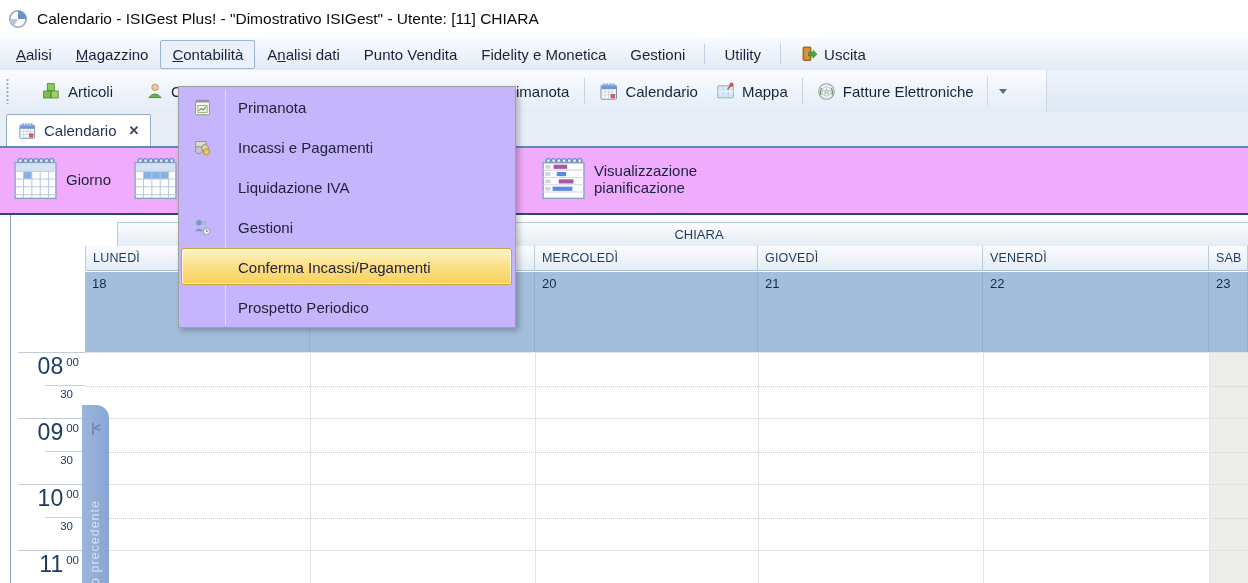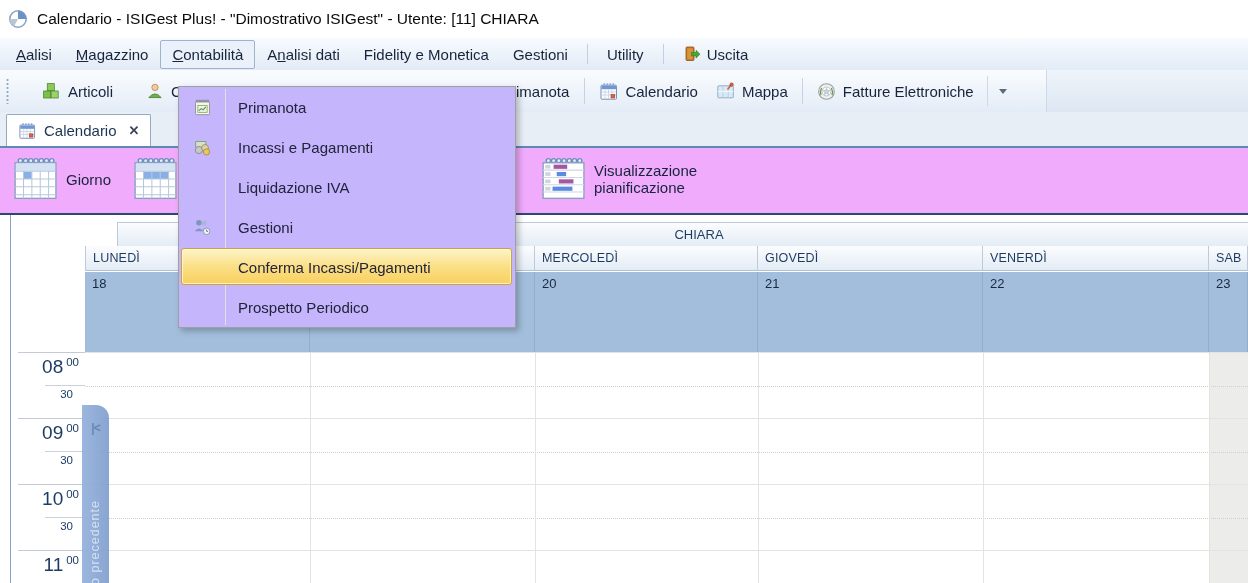--- a/index.html
+++ b/index.html
@@ -62,21 +62,21 @@
   .weekend{left:1209px;top:137px;width:39px;height:231px;background:#ecedeb;}
   .grid-row{left:85px;width:1163px;height:66px;border-top:1px solid #e3e3e1;}
   .grid-half{position:absolute;left:0;right:0;top:33px;border-top:1px dotted #cfcfcc;}
   .vline{top:137px;height:231px;width:1px;background:#e3e3e1;}
 
   
   .ruler{left:11px;top:137px;width:74px;height:231px;}
   .ruler-hour{position:absolute;left:0;width:74px;height:66px;}
   .rh-line{position:absolute;left:7px;right:0;top:0;border-top:1px solid #c2cbd6;}
   .rh-main{display:flex;justify-content:flex-end;align-items:flex-start;padding:3px 6px 0 0;}
-  .rh-big{font-size:19px;line-height:23px;color:#1c3c64;}
+  .rh-big{font-size:23px;line-height:23px;color:#1c3c64;}
   .rh-sup{font-size:11.5px;color:#1c3c64;margin:1px 0 0 3px;}
   .rh-tick{position:absolute;top:33px;right:0;width:40px;border-top:1px solid #c9d1db;}
   .rh-half{position:absolute;top:36px;right:12px;font-size:11.5px;color:#1c3c64;}
 
   
   .navstrip{left:82px;top:190px;width:27px;height:178px;border-radius:0 13px 0 0;
             background:linear-gradient(90deg,rgba(150,178,220,.95),rgba(124,155,204,.9));overflow:hidden;}
   .nav-icon{position:absolute;top:16px;left:0;width:27px;text-align:center;font-size:12px;font-weight:bold;
             color:rgba(52,84,138,.45);letter-spacing:-1px;}
   .nav-label{position:absolute;left:6px;bottom:-6px;writing-mode:vertical-rl;transform:rotate(180deg);
@@ -110,20 +110,23 @@
       <span><span></span><span class="mk">A</span><span>alisi</span></span>
     </div>
   <div class="mb-item">
       <span><span></span><span class="mk">M</span><span>agazzino</span></span>
     </div>
   <div class="mb-item active">
       <span><span></span><span class="mk">C</span><span>ontabilità</span></span>
     </div>
   <div class="mb-item">
       <span><span>A</span><span class="mk">n</span><span>alisi dati</span></span>
+    </div>
+  <div class="mb-item">
+      <span>Punto Vendita</span>
     </div>
   <div class="mb-item">
       <span>Fidelity e Monetica</span>
     </div>
   <div class="mb-item">
       <span>Gestioni</span>
     </div>
   <div class="mb-sep"></div>
   <div class="mb-item">
       <span>Utility</span>

